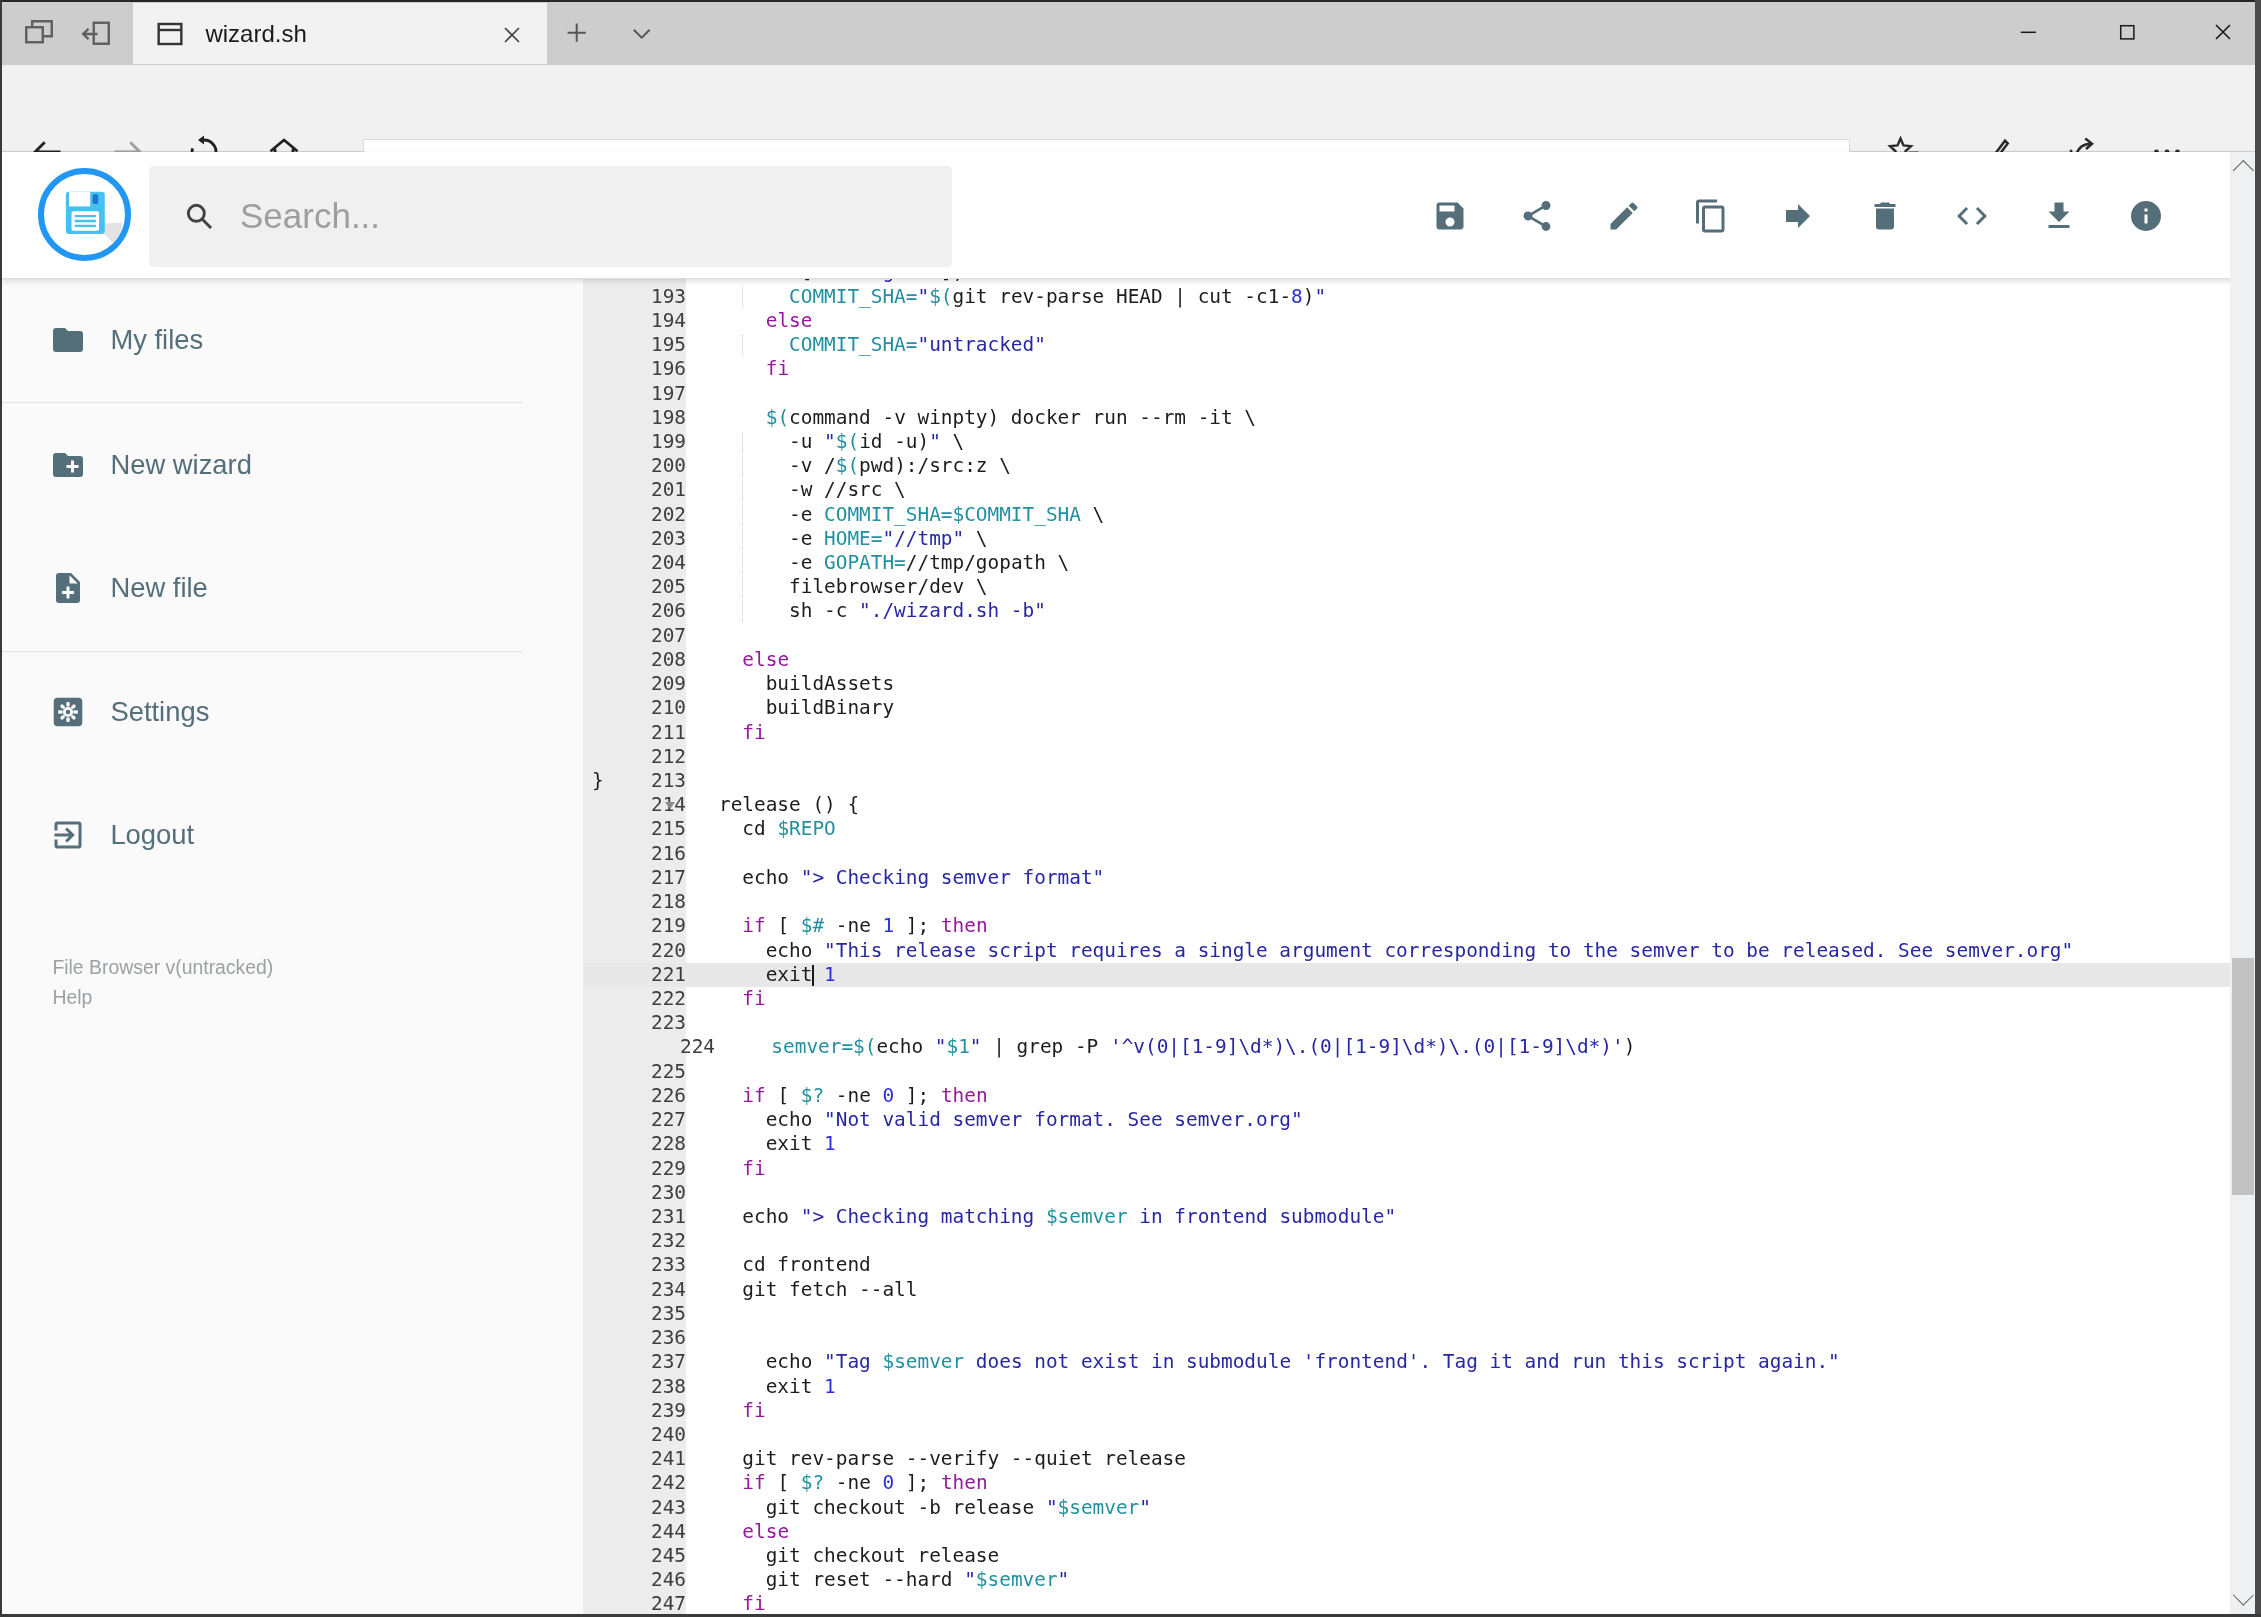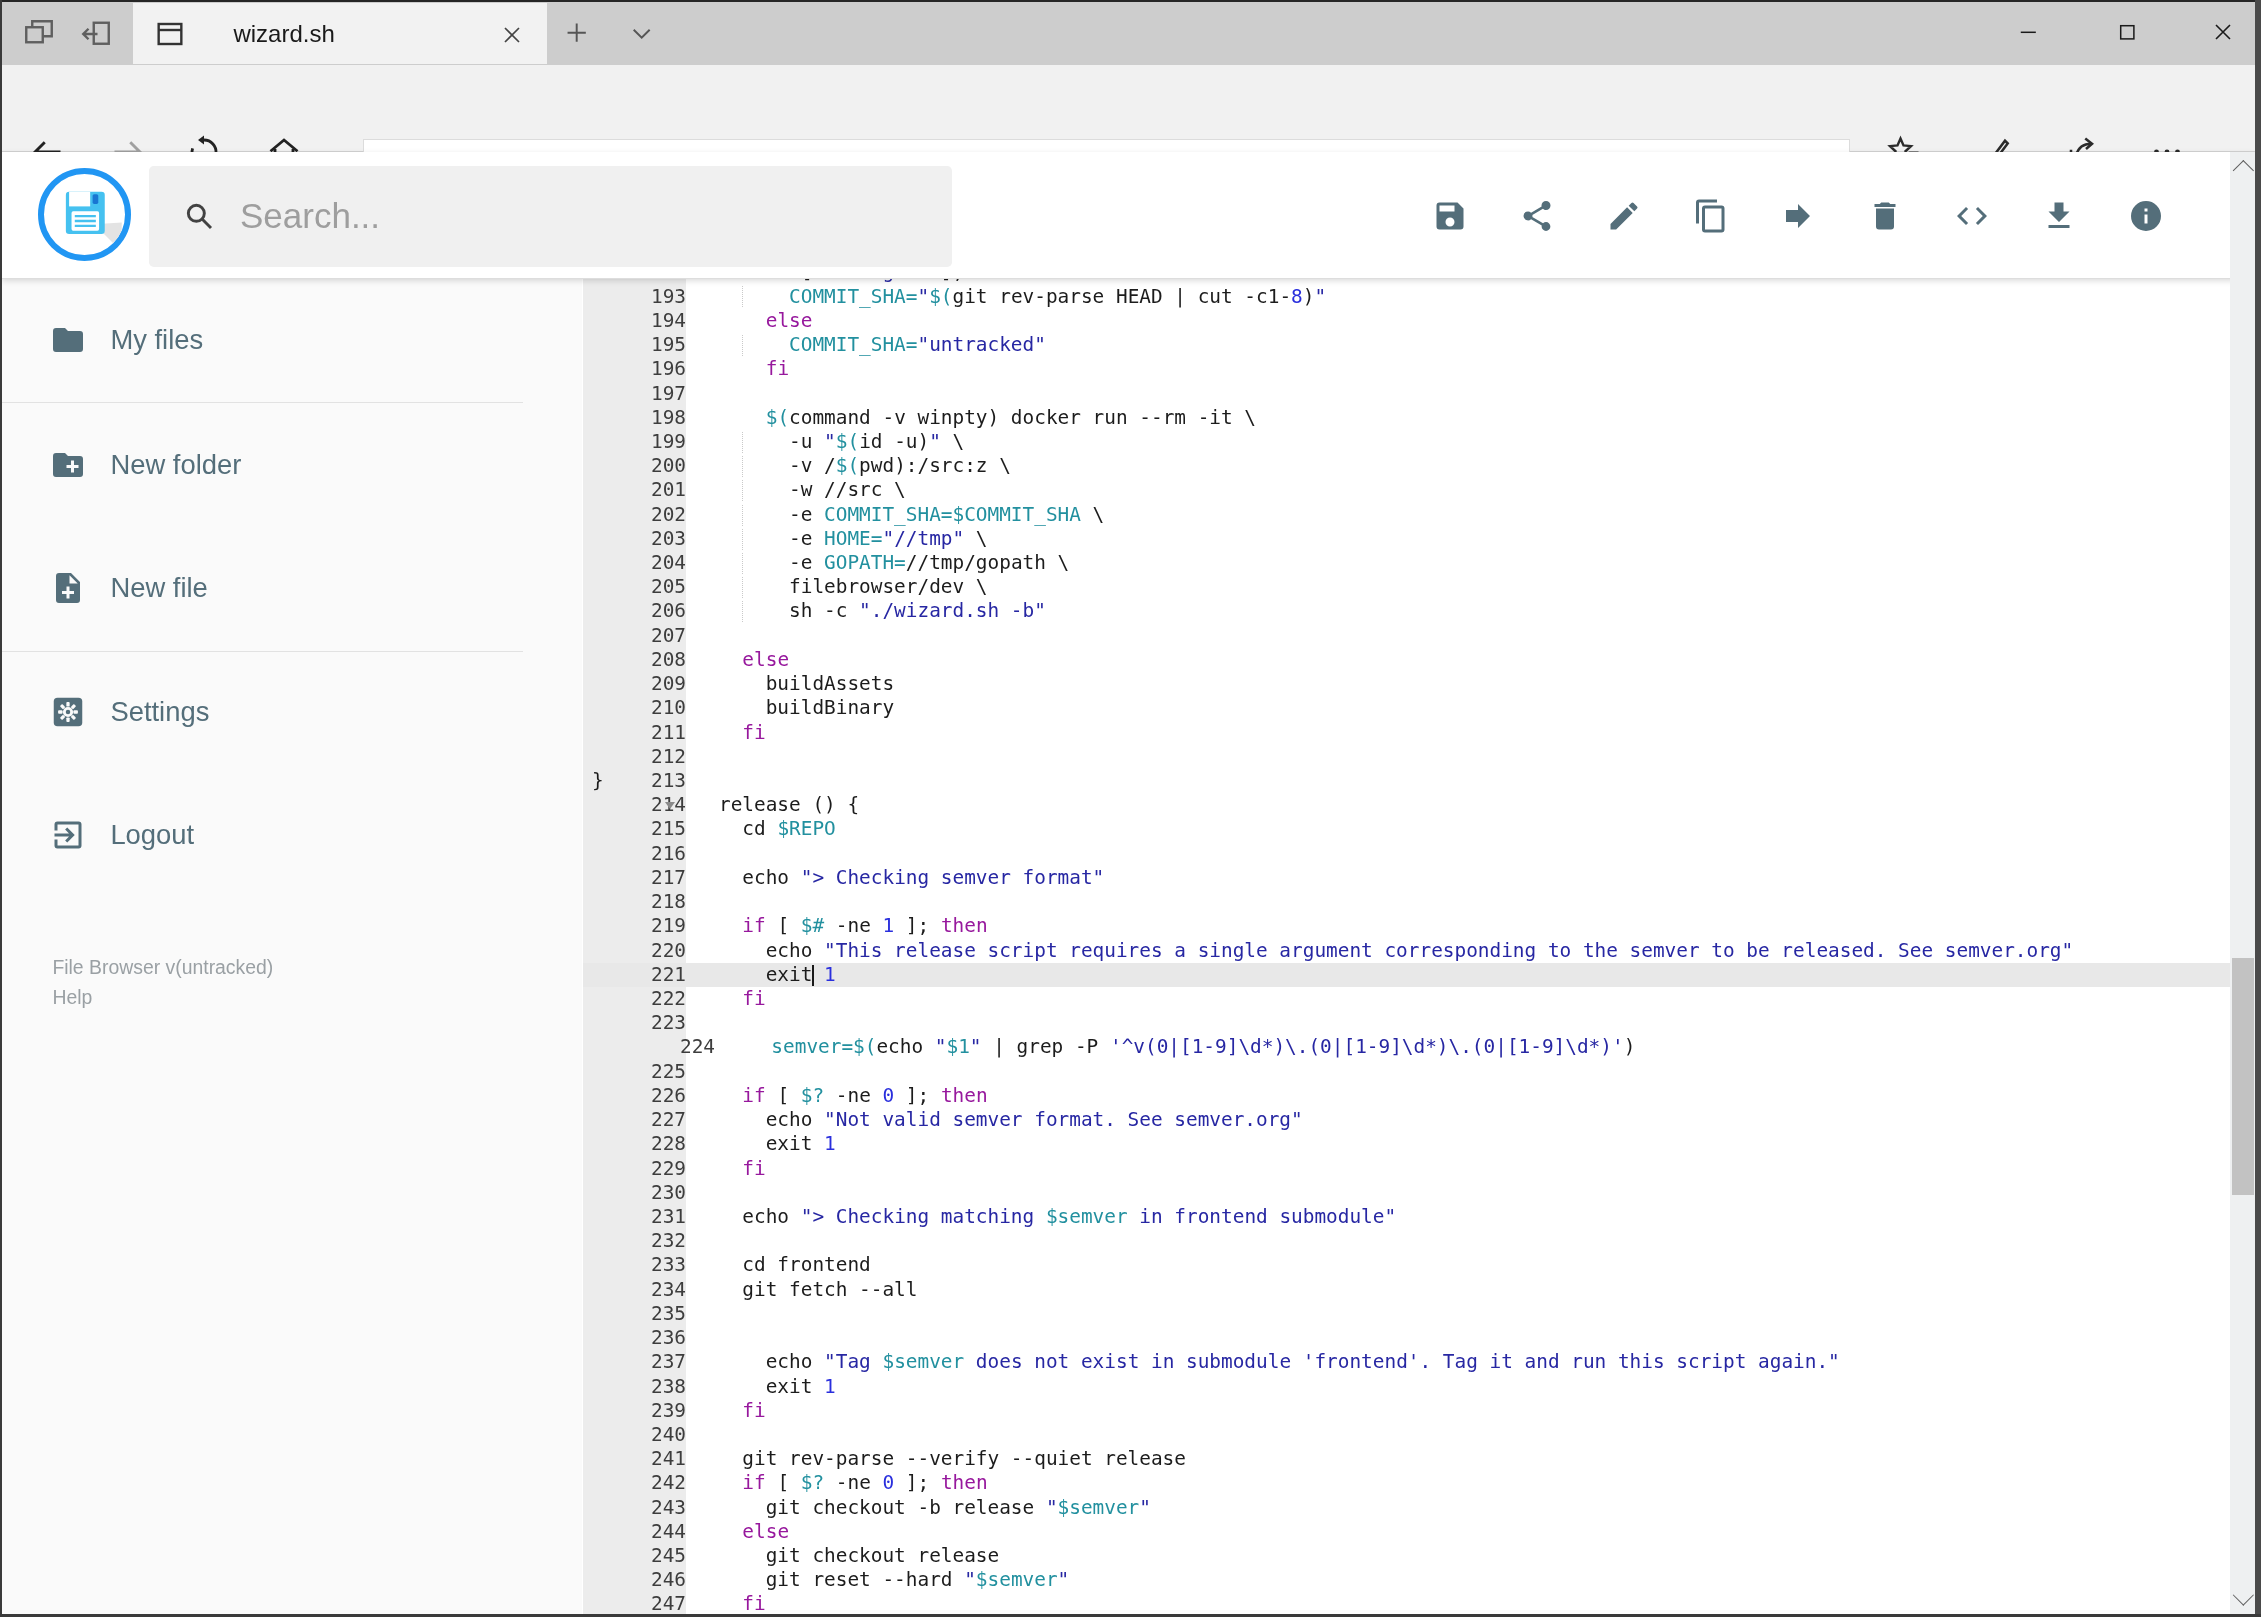--- a/index.html
+++ b/index.html
@@ -8,21 +8,21 @@
   
   .b-top{position:absolute;left:0;top:0;width:100%;height:1.6px;background:#262626;z-index:50;}
   .b-left{position:absolute;left:0;top:0;width:2.4px;height:100%;background:#3a3a3a;z-index:50;}
   .b-right{position:absolute;right:0;top:0;width:6.5px;height:100%;background:#4a4a4a;z-index:50;}
   .b-bottom{position:absolute;left:0;bottom:0;width:100%;height:3.2px;background:#3a3a3a;z-index:50;}
 
   
   .titlebar{position:absolute;left:0;top:0;width:100%;height:65px;background:#cdcdcd;}
   .tb-icon{position:absolute;top:16px;width:36px;height:36px;}
   .tab{position:absolute;left:133px;top:3.2px;width:414px;height:61px;background:#f2f2f2;
-       display:flex;align-items:center;gap:28px;}
+       display:flex;align-items:center;}
   .tab-title{font-size:24px;color:#1a1a1a;margin-left:19.4px;white-space:nowrap;}
   .tab-close{position:absolute;right:22.6px;top:19.4px;width:24px;height:24px;}
   .newtab{position:absolute;left:563px;top:19.4px;width:27.4px;height:27.4px;}
   .tabchev{position:absolute;left:628px;top:22.6px;width:27.4px;height:22.6px;}
   .wc{position:absolute;top:11.3px;width:73px;height:42px;display:flex;align-items:center;justify-content:center;}
   .wc-min{left:1992px}.wc-max{left:2091px}.wc-close{left:2186px}
 
   
   .navbar{position:absolute;left:0;top:65px;width:100%;height:87px;background:#f1f1f1;
           border-bottom:0.8px solid #d2d2d2;box-sizing:border-box;}
@@ -288,21 +288,21 @@
       <svg width="36" height="36" viewBox="0 0 24 24" fill="#546e7a">
           <path d="M10 4H4a2 2 0 0 0-2 2v12a2 2 0 0 0 2 2h16a2 2 0 0 0 2-2V8a2 2 0 0 0-2-2h-8l-2-2z"></path>
         </svg>
       <span class="side-label">My files</span>
     </div>
     <div class="divider" style="top:123px"></div>
     <div class="side-item" style="top:149px">
       <svg width="36" height="36" viewBox="0 0 24 24" fill="#546e7a">
           <path d="M20 6h-8l-2-2H4a2 2 0 0 0-2 2v12a2 2 0 0 0 2 2h16a2 2 0 0 0 2-2V8a2 2 0 0 0-2-2zm-1 8h-3v3h-2v-3h-3v-2h3V9h2v3h3v2z"></path>
         </svg>
-      <span class="side-label">New folder</span>
+      <span class="side-label">New wizard</span>
     </div>
     <div class="side-item" style="top:272px">
       <svg width="36" height="36" viewBox="0 0 24 24" fill="#546e7a">
           <path d="M14 2H6a2 2 0 0 0-2 2v16a2 2 0 0 0 2 2h12a2 2 0 0 0 2-2V8l-6-6zm2 14h-3v3h-2v-3H8v-2h3v-3h2v3h3v2zm-3-7V3.5L18.5 9H13z"></path>
         </svg>
       <span class="side-label">New file</span>
     </div>
     <div class="divider" style="top:372px"></div>
     <div class="side-item" style="top:519px">
       <svg width="36" height="36" viewBox="0 0 24 24" fill="#546e7a">

